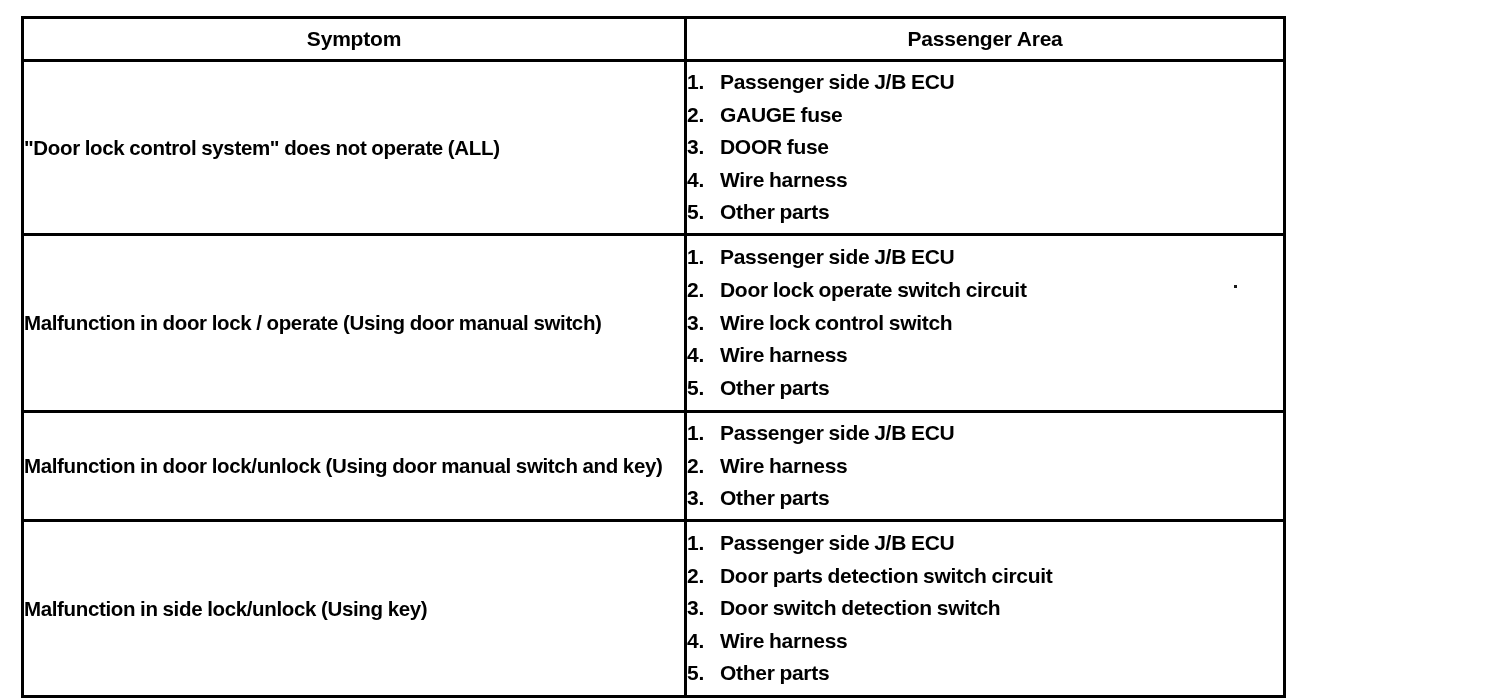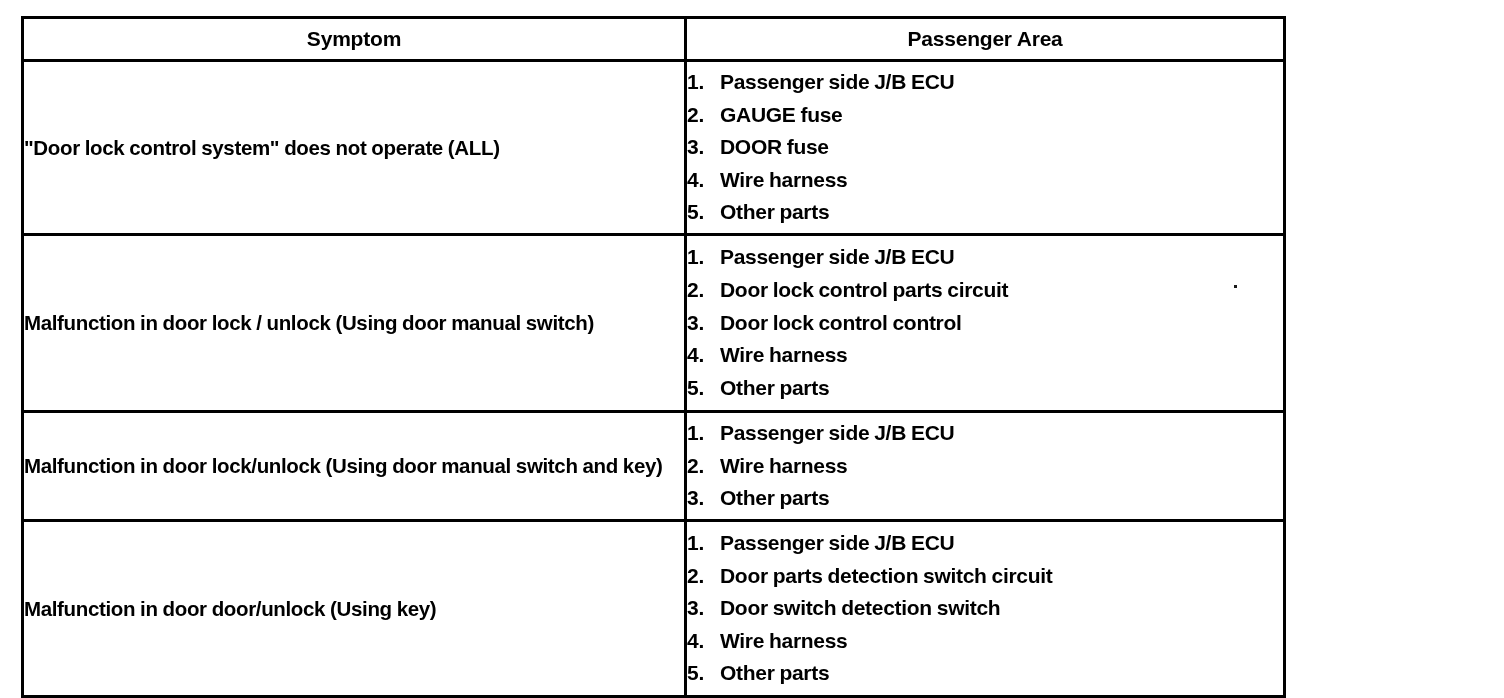--- a/index.html
+++ b/index.html
@@ -172,35 +172,35 @@
             <li class="area-item">
               <span class="area-num">5.</span>
               <span class="area-label">Other parts</span>
             </li>
           </ul>
         </td>
       </tr>
 
       <tr class="row-1">
         <td class="symptom-cell">
-          <span class="symptom-text">Malfunction in door lock / unlock (Using door manual switch)</span>
-        </td>
-        <td class="area-cell">
-          <ul class="area-list">
-            <li class="area-item">
-              <span class="area-num">1.</span>
-              <span class="area-label">Passenger side J/B ECU</span>
-            </li>
-            <li class="area-item">
-              <span class="area-num">2.</span>
-              <span class="area-label">Door lock control parts circuit</span>
-            </li>
-            <li class="area-item">
-              <span class="area-num">3.</span>
-              <span class="area-label">Door lock control control</span>
+          <span class="symptom-text">Malfunction in door lock / operate (Using door manual switch)</span>
+        </td>
+        <td class="area-cell">
+          <ul class="area-list">
+            <li class="area-item">
+              <span class="area-num">1.</span>
+              <span class="area-label">Passenger side J/B ECU</span>
+            </li>
+            <li class="area-item">
+              <span class="area-num">2.</span>
+              <span class="area-label">Door lock operate switch circuit</span>
+            </li>
+            <li class="area-item">
+              <span class="area-num">3.</span>
+              <span class="area-label">Wire lock control switch</span>
             </li>
             <li class="area-item">
               <span class="area-num">4.</span>
               <span class="area-label">Wire harness</span>
             </li>
             <li class="area-item">
               <span class="area-num">5.</span>
               <span class="area-label">Other parts</span>
             </li>
           </ul>
@@ -224,21 +224,21 @@
             <li class="area-item">
               <span class="area-num">3.</span>
               <span class="area-label">Other parts</span>
             </li>
           </ul>
         </td>
       </tr>
 
       <tr class="row-3">
         <td class="symptom-cell">
-          <span class="symptom-text">Malfunction in door door/unlock (Using key)</span>
+          <span class="symptom-text">Malfunction in side lock/unlock (Using key)</span>
         </td>
         <td class="area-cell">
           <ul class="area-list">
             <li class="area-item">
               <span class="area-num">1.</span>
               <span class="area-label">Passenger side J/B ECU</span>
             </li>
             <li class="area-item">
               <span class="area-num">2.</span>
               <span class="area-label">Door parts detection switch circuit</span>

